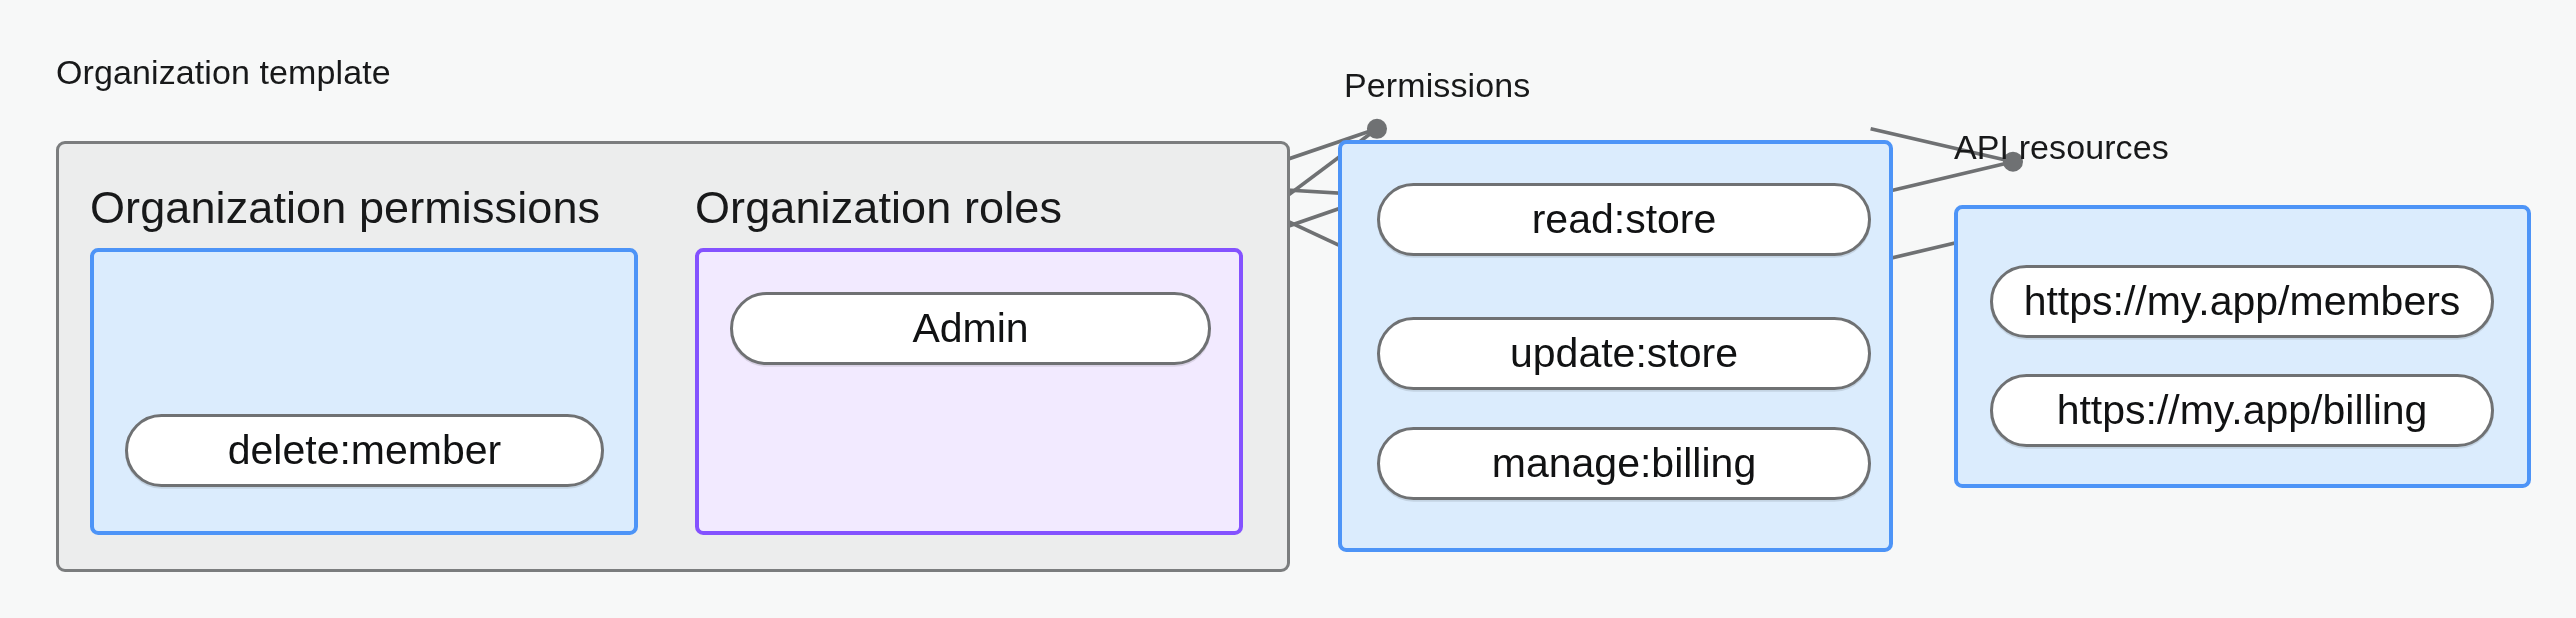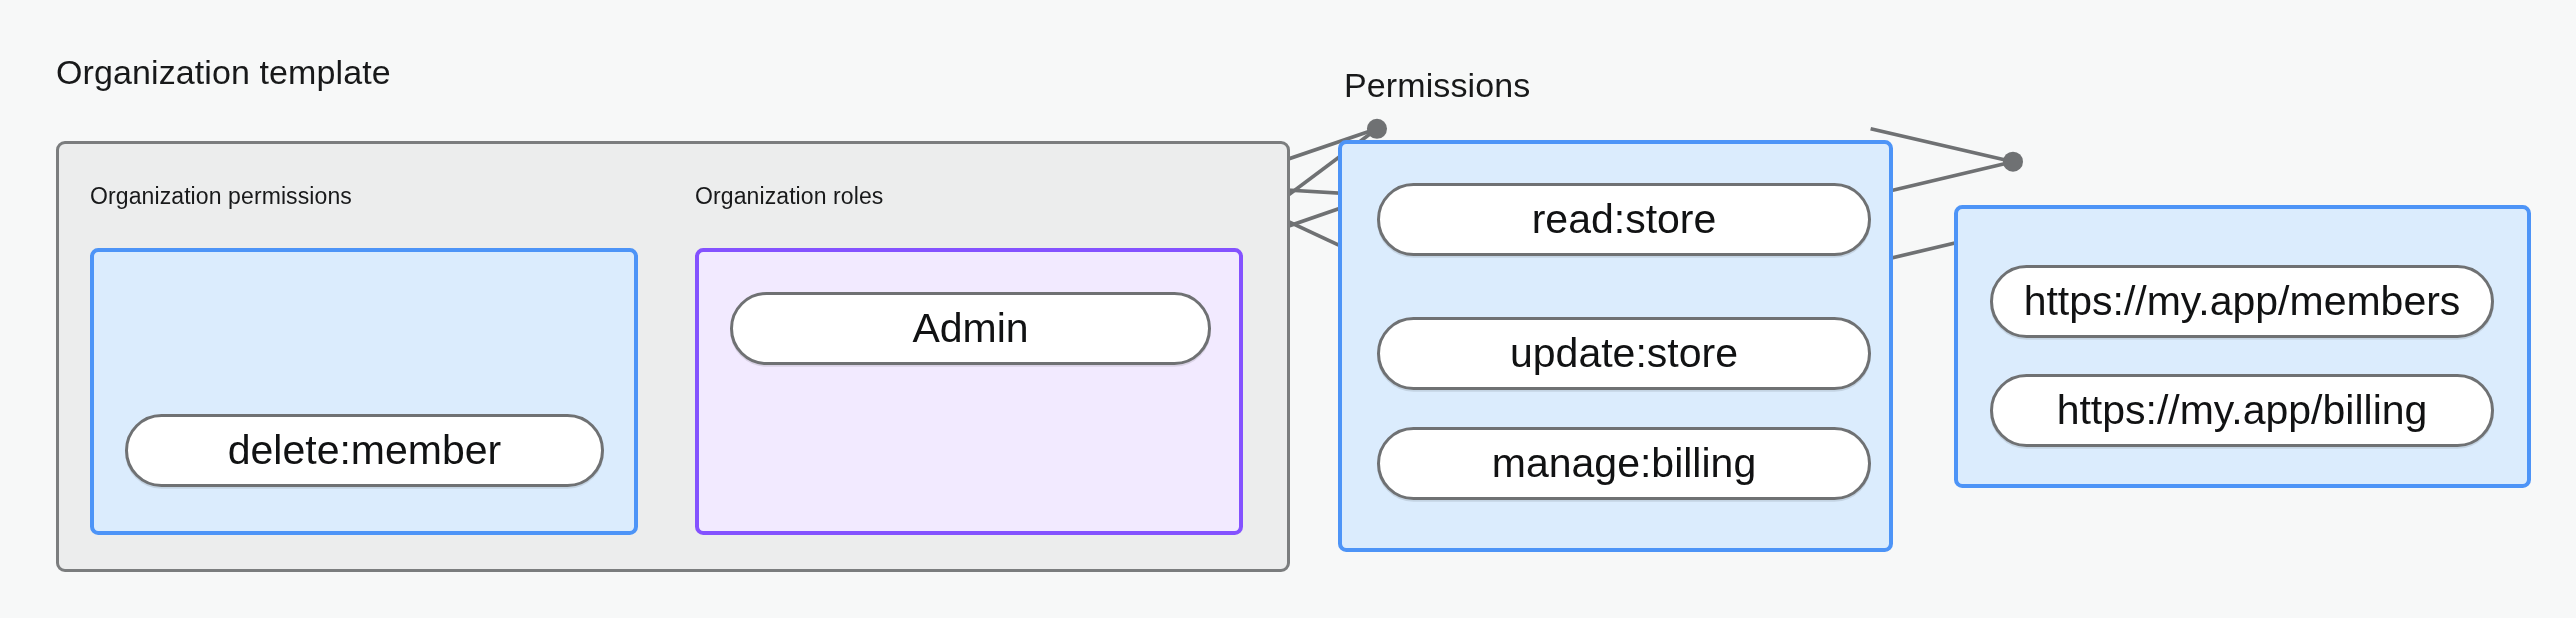--- a/index.html
+++ b/index.html
@@ -23,21 +23,21 @@
 
   
   .caption {
     color: #18191a;
     font-size: 34px;
     line-height: 1;
     white-space: nowrap;
     letter-spacing: 0.1px;
     text-align: right;
   }
-  .caption.sub { font-size: 23px; }
+  .caption.sub { font-size: 45px; }
 
   
   .template-box {
     border: 3.7px solid #7b7d7e;
     border-radius: 9px;
     background: #eceded;
   }
 
   
   .box-blue {
@@ -129,20 +129,21 @@
   <div class="abs caption" style="left:1344px; top:68px;">Permissions</div>
 
   <div class="abs box-blue" style="left:1338px; top:140px; width:555px; height:412px;"></div>
 
   <div class="abs pill" style="left:1377px; top:183px; width:494px; height:73px;">read:store</div>
 
   <div class="abs pill" style="left:1377px; top:317px; width:494px; height:73px;">update:store</div>
 
   <div class="abs pill" style="left:1377px; top:427px; width:494px; height:73px;">manage:billing</div>
 
+  <div class="abs caption" style="left:1954px; top:130px;">API resources</div>
 
   <div class="abs box-blue" style="left:1954px; top:205px; width:577px; height:283px;"></div>
 
   <div class="abs pill" style="left:1990px; top:265px; width:504px; height:73px;">https://my.app/members</div>
 
   <div class="abs pill" style="left:1990px; top:374px; width:504px; height:73px;">https://my.app/billing</div>
 
 </div>
 
 

